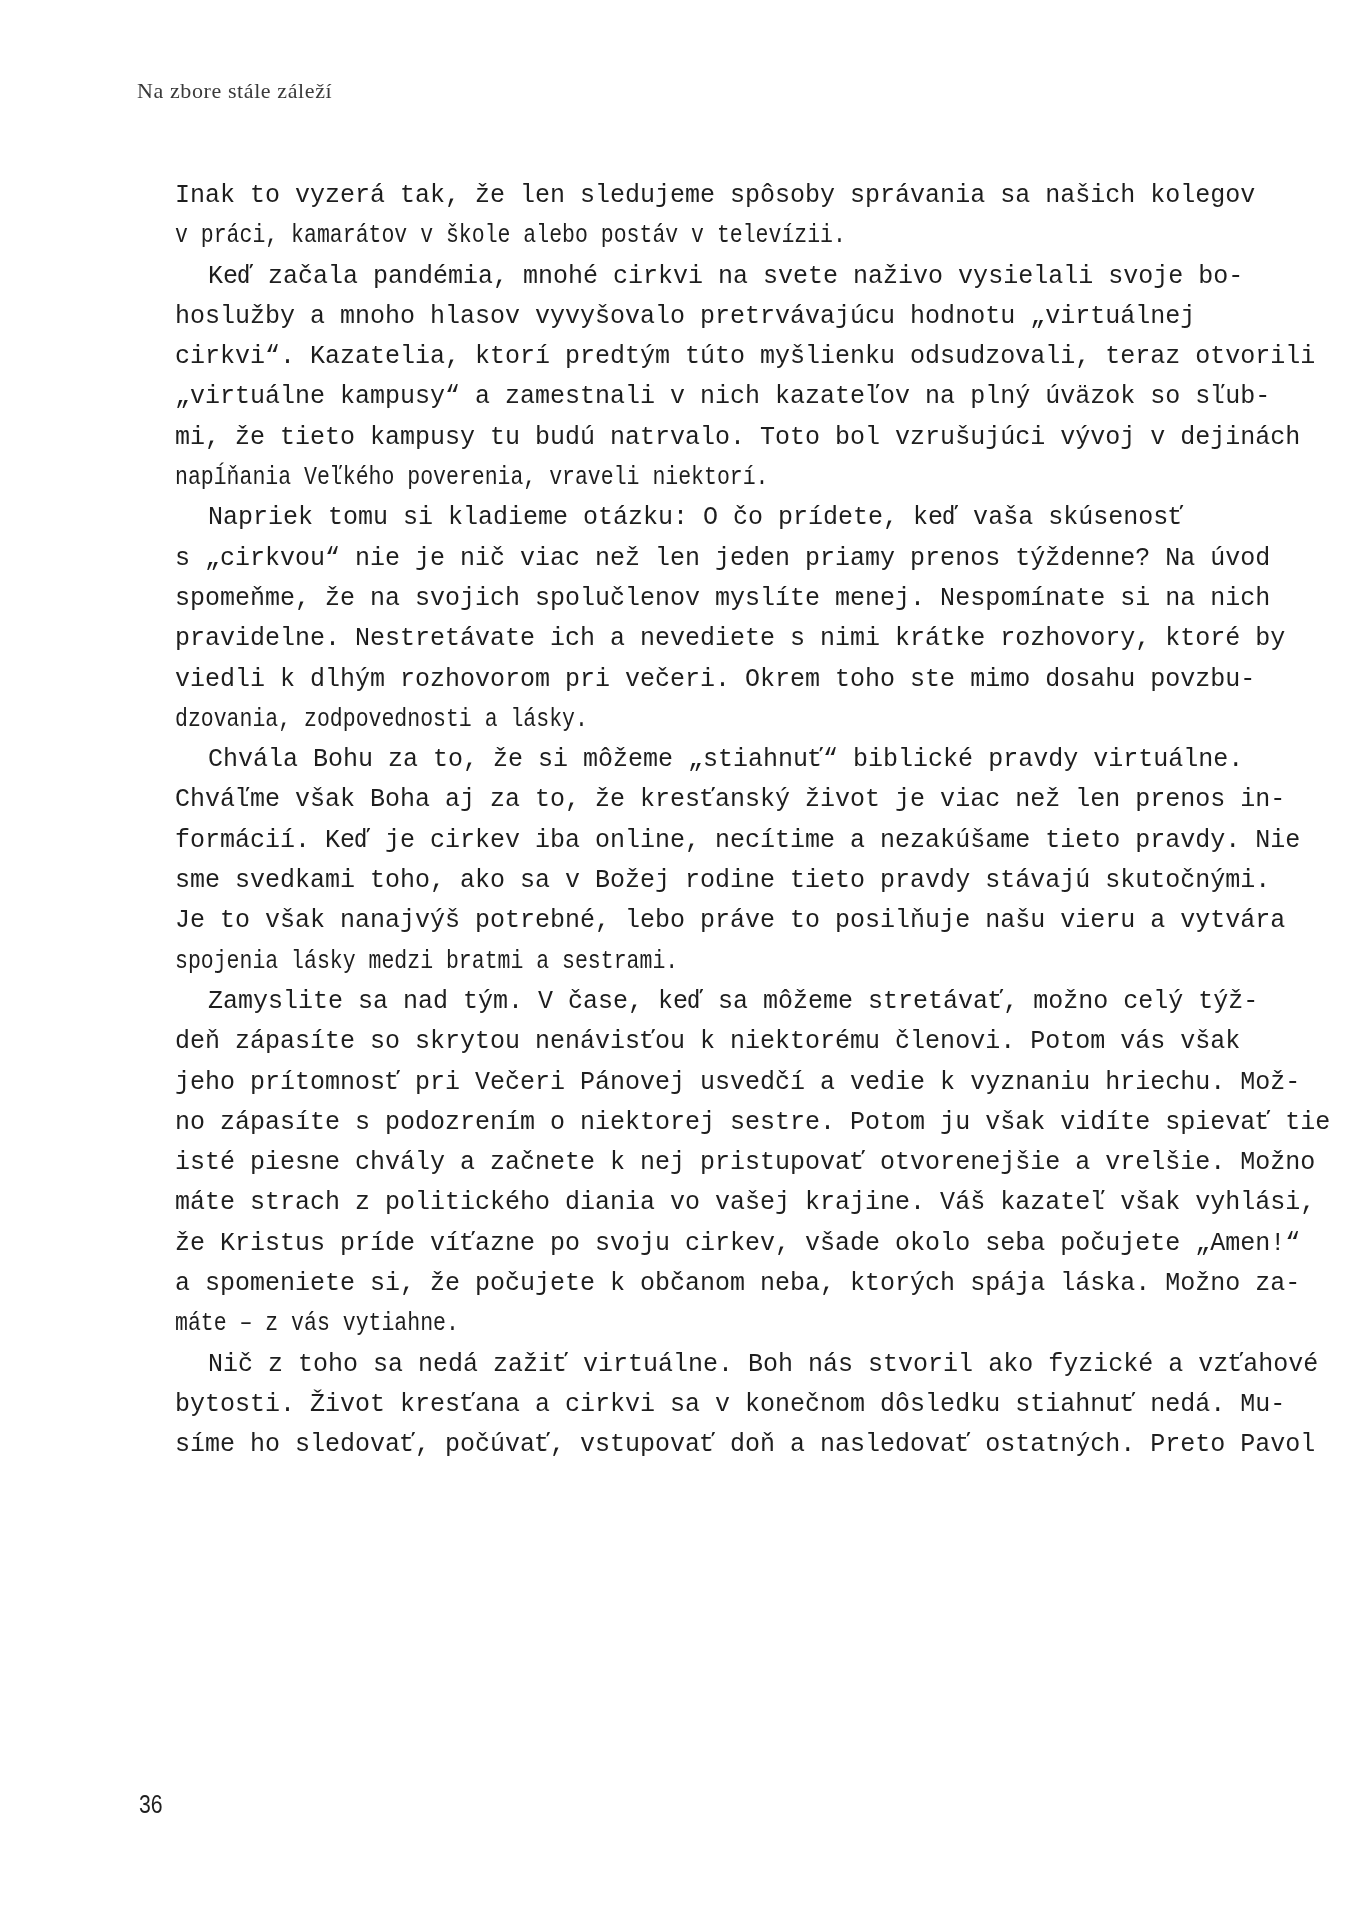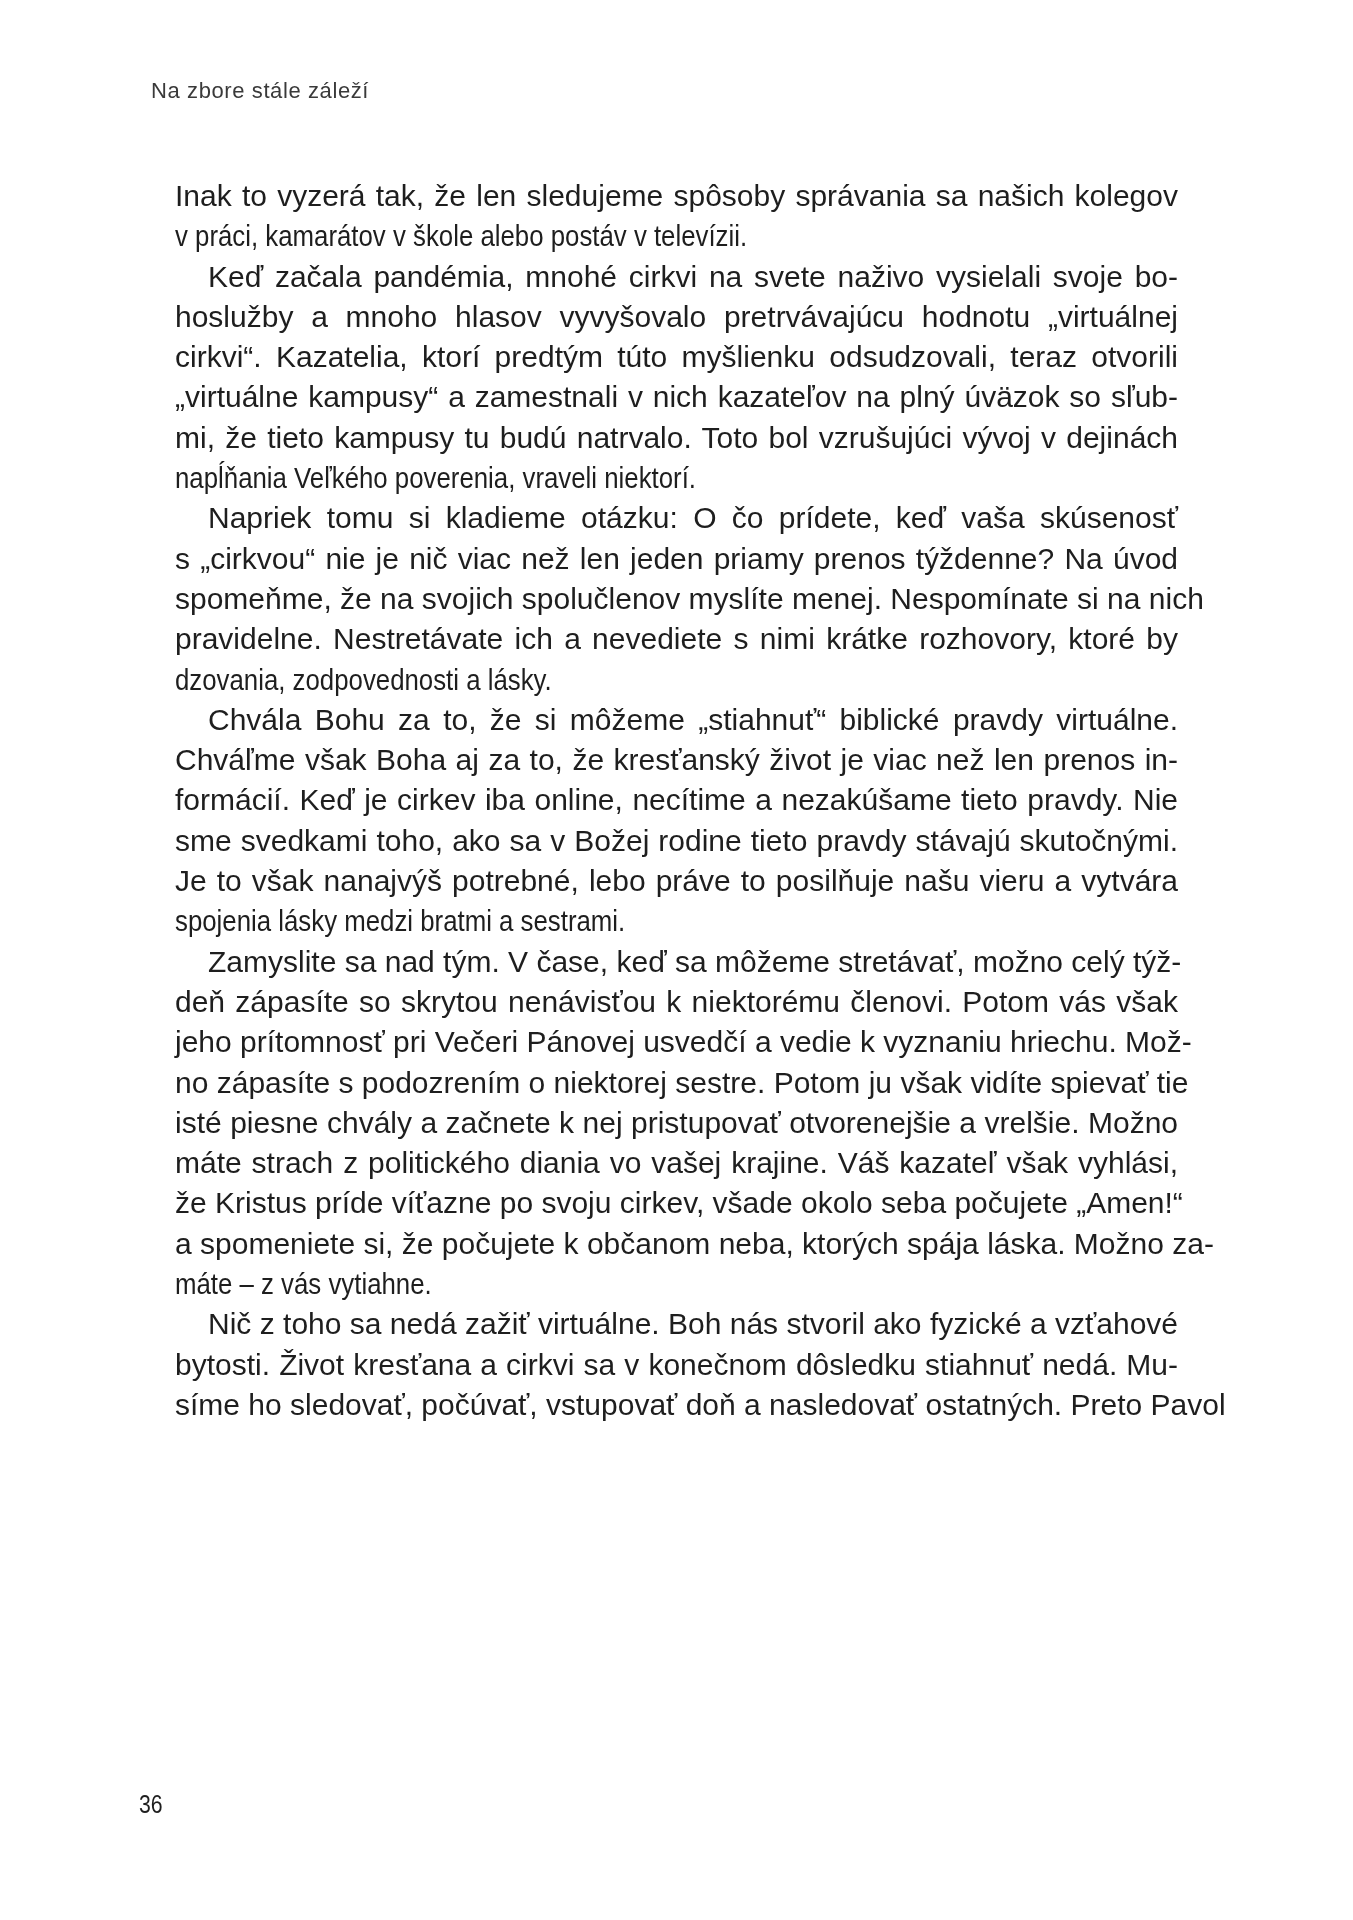--- a/index.html
+++ b/index.html
@@ -1,25 +1,25 @@
 <!DOCTYPE html>
 <html><head>
 <meta charset="utf-8">
 <style>
   html, body { margin: 0; padding: 0; background: #ffffff; }
   body { width: 1353px; height: 1920px; position: relative; overflow: hidden; }
   .page { position: absolute; left: 0; top: 0; width: 1353px; height: 1920px; background: #ffffff; }
   .running-head {
-    position: absolute; left: 151px; top: 78px;
-    font-family: Liberation Sans, sans-serif; font-weight: 200;
+    position: absolute; left: 137px; top: 78px;
+    font-family: Liberation Serif, serif; font-weight: 200;
     font-size: 22px; letter-spacing: 0.6px; color: #3a3a3a;
   }
   .body-text {
     position: absolute; left: 175px; top: 176px; width: 1003px;
-    font-family: Liberation Sans, sans-serif; font-size: 30px; color: #1e1e1e;
+    font-family: Liberation Mono, monospace; font-size: 25px; color: #1e1e1e;
   }
   .line {
     height: 40.3px; line-height: 40.3px; white-space: nowrap;
     text-align: justify; text-align-last: justify;
     transform-origin: left center;
   }
   .line.last { text-align-last: left; }
   .line.indent { padding-left: 33px; }
   .line em { font-style: italic; }
   .folio {
@@ -40,20 +40,21 @@
     <div class="line indent">Keď začala pandémia, mnohé cirkvi na svete naživo vysielali svoje bo-</div>
     <div class="line">hoslužby a mnoho hlasov vyvyšovalo pretrvávajúcu hodnotu „virtuálnej</div>
     <div class="line">cirkvi“. Kazatelia, ktorí predtým túto myšlienku odsudzovali, teraz otvorili</div>
     <div class="line">„virtuálne kampusy“ a zamestnali v nich kazateľov na plný úväzok so sľub-</div>
     <div class="line">mi, že tieto kampusy tu budú natrvalo. Toto bol vzrušujúci vývoj v dejinách</div>
     <div class="line last" style="width: 1166.28px; transform: scaleX(0.86);">napĺňania Veľkého poverenia, vraveli niektorí.</div>
     <div class="line indent">Napriek tomu si kladieme otázku: O čo prídete, keď vaša skúsenosť</div>
     <div class="line">s „cirkvou“ nie je nič viac než len jeden priamy prenos týždenne? Na úvod</div>
     <div class="line">spomeňme, že na svojich spolučlenov myslíte menej. Nespomínate si na nich</div>
     <div class="line">pravidelne. Nestretávate ich a nevediete s nimi krátke rozhovory, ktoré by</div>
+    <div class="line">viedli k dlhým rozhovorom pri večeri. Okrem toho ste mimo dosahu povzbu-</div>
     <div class="line last" style="width: 1166.28px; transform: scaleX(0.86);">dzovania, zodpovednosti a lásky.</div>
     <div class="line indent">Chvála Bohu za to, že si môžeme „stiahnuť“ biblické pravdy virtuálne.</div>
     <div class="line">Chváľme však Boha aj za to, že kresťanský život je viac než len prenos in-</div>
     <div class="line">formácií. Keď je cirkev iba online, necítime a nezakúšame tieto pravdy. Nie</div>
     <div class="line">sme svedkami toho, ako sa v Božej rodine tieto pravdy stávajú skutočnými.</div>
     <div class="line">Je to však nanajvýš potrebné, lebo práve to posilňuje našu vieru a vytvára</div>
     <div class="line last" style="width: 1166.28px; transform: scaleX(0.86);">spojenia lásky medzi bratmi a sestrami.</div>
     <div class="line indent">Zamyslite sa nad tým. V čase, keď sa môžeme stretávať, možno celý týž-</div>
     <div class="line">deň zápasíte so skrytou nenávisťou k niektorému členovi. Potom vás však</div>
     <div class="line">jeho prítomnosť pri Večeri Pánovej usvedčí a vedie k vyznaniu hriechu. Mož-</div>

